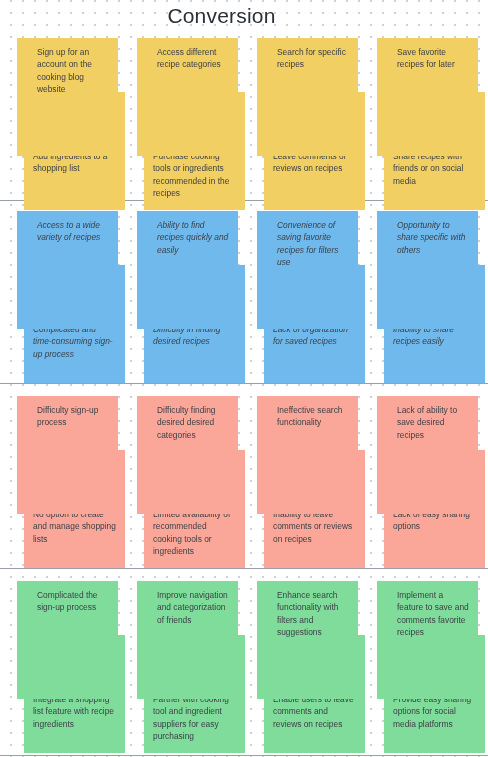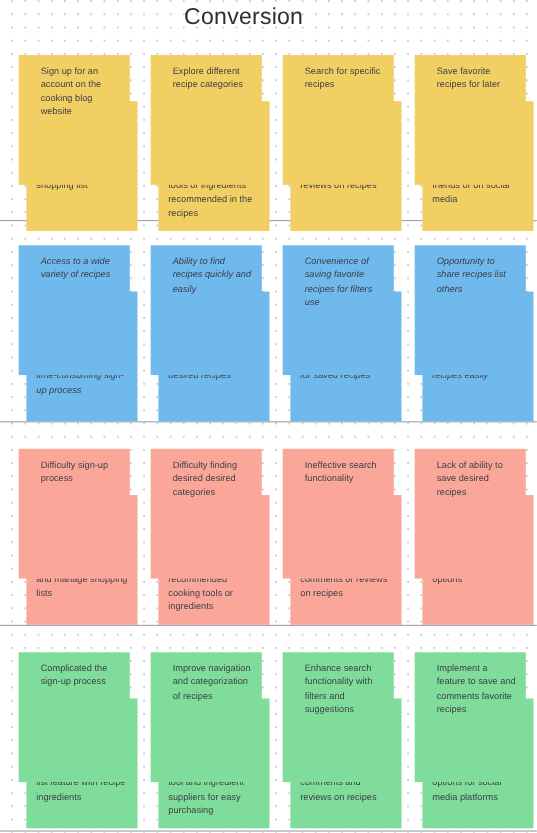--- a/index.html
+++ b/index.html
@@ -79,21 +79,21 @@
     padding: 8px 9px 8px 9px;
     font-size: 8.4px;
     line-height: 12.4px;
     color: #3b3f46;
     word-wrap: break-word;
   }
 
   
   .note.front {
     left: 0;
-    top: 16px;
+    top: 4px;
     width: 101px;
     min-height: 118px;
     z-index: 2;
     padding-left: 20px;
   }
   
   .note.back {
     left: 7px;
     top: 58px;
     width: 101px;
@@ -130,21 +130,21 @@
         </div>
       <div class="note front">
           <span class="note-text">Sign up for an account on the cooking blog website</span>
         </div>
     </div>
     <div class="card-pair c1">
       <div class="note back">
           <span class="note-text">Purchase cooking tools or ingredients recommended in the recipes</span>
         </div>
       <div class="note front">
-          <span class="note-text">Explore different recipe categories</span>
+          <span class="note-text">Access different recipe categories</span>
         </div>
     </div>
     <div class="card-pair c2">
       <div class="note back">
           <span class="note-text">Leave comments or reviews on recipes</span>
         </div>
       <div class="note front">
           <span class="note-text">Search for specific recipes</span>
         </div>
     </div>
@@ -181,21 +181,21 @@
         </div>
       <div class="note front">
           <span class="note-text">Convenience of saving favorite recipes for filters use</span>
         </div>
     </div>
     <div class="card-pair c3">
       <div class="note back">
           <span class="note-text">Inability to share recipes easily</span>
         </div>
       <div class="note front">
-          <span class="note-text">Opportunity to share recipes list others</span>
+          <span class="note-text">Opportunity to share specific with others</span>
         </div>
     </div>
   </div>
 
   <div class="lane lane-2">
     <div class="card-pair c0">
       <div class="note back">
           <span class="note-text">No option to create and manage shopping lists</span>
         </div>
       <div class="note front">
@@ -235,21 +235,21 @@
         </div>
       <div class="note front">
           <span class="note-text">Complicated the sign-up process</span>
         </div>
     </div>
     <div class="card-pair c1">
       <div class="note back">
           <span class="note-text">Partner with cooking tool and ingredient suppliers for easy purchasing</span>
         </div>
       <div class="note front">
-          <span class="note-text">Improve navigation and categorization of recipes</span>
+          <span class="note-text">Improve navigation and categorization of friends</span>
         </div>
     </div>
     <div class="card-pair c2">
       <div class="note back">
           <span class="note-text">Enable users to leave comments and reviews on recipes</span>
         </div>
       <div class="note front">
           <span class="note-text">Enhance search functionality with filters and suggestions</span>
         </div>
     </div>

